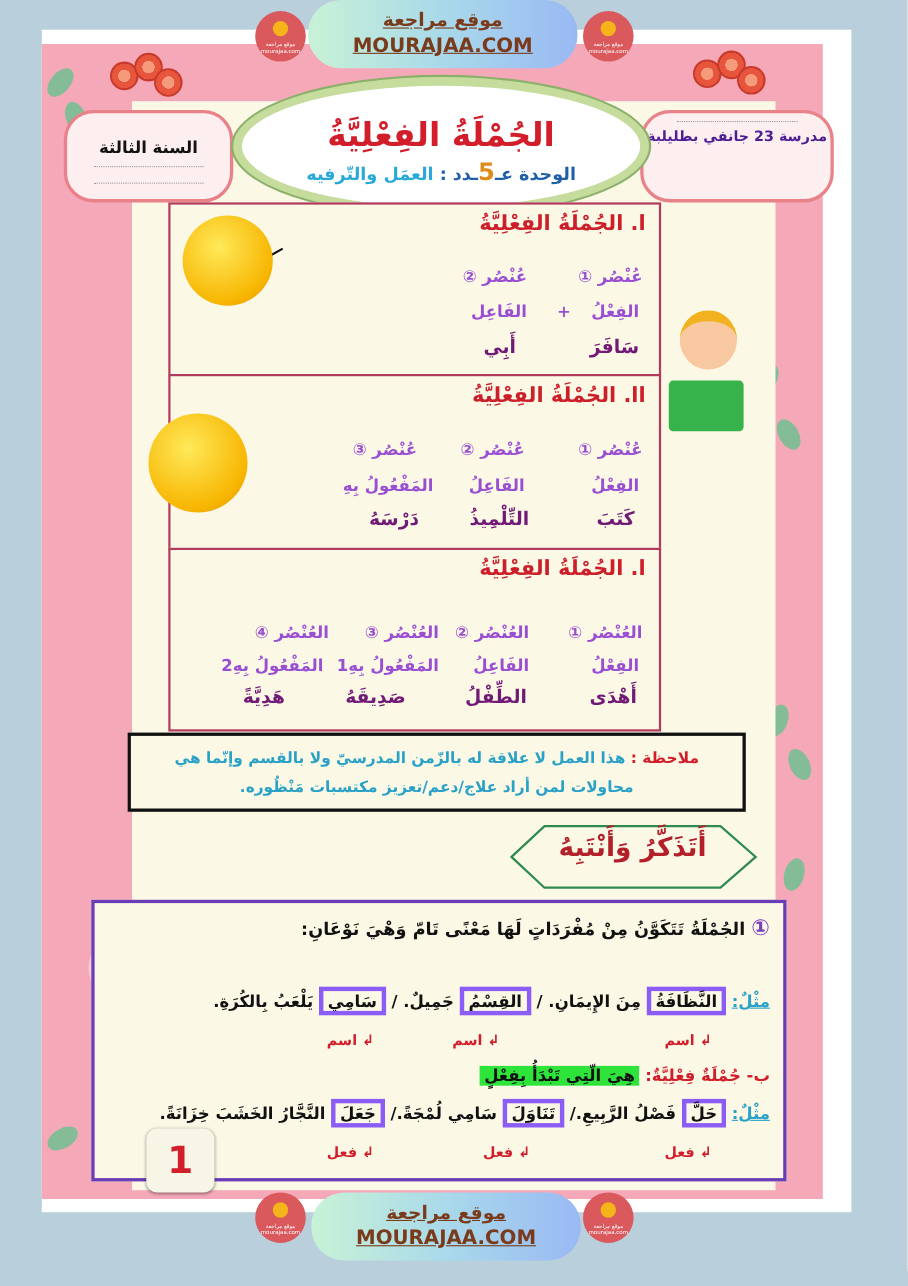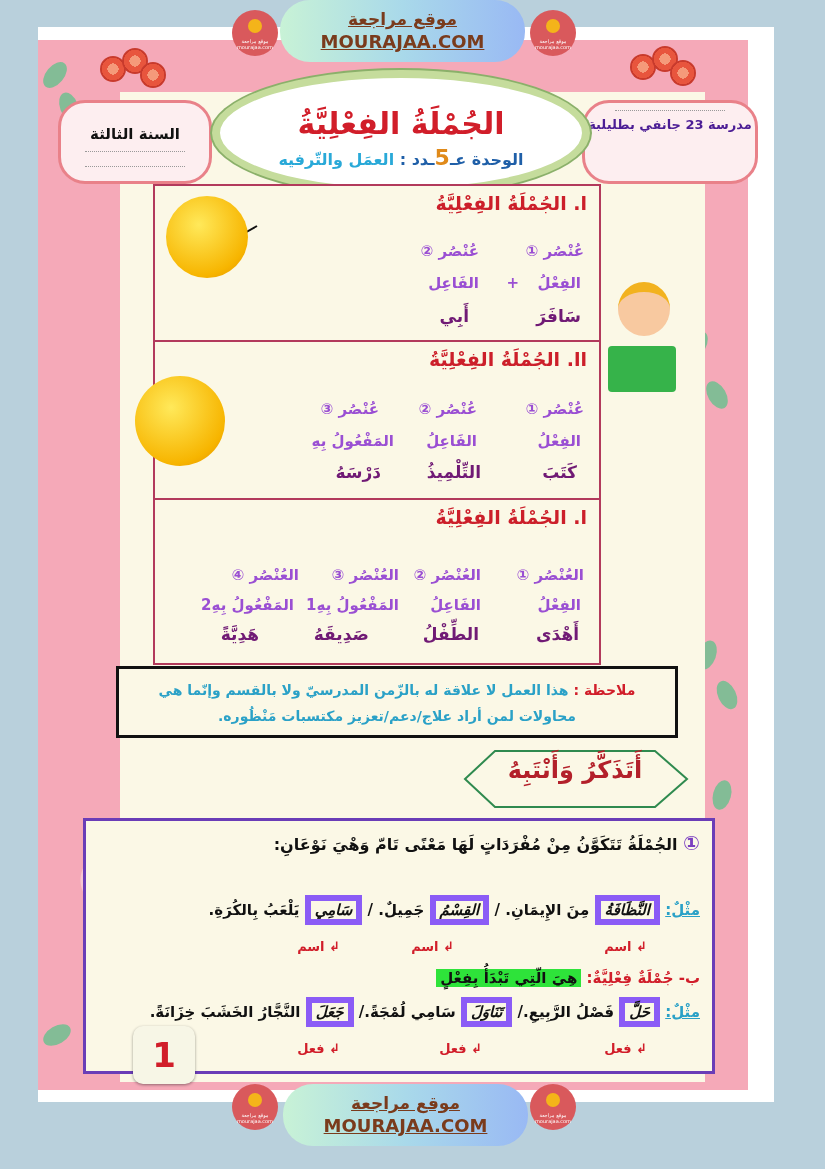--- a/index.html
+++ b/index.html
@@ -24,21 +24,21 @@
   .g{color:#701a75;font-weight:bold;font-size:17px;position:absolute;white-space:nowrap;}
   .note{position:absolute;left:116px;top:666px;width:562px;height:72px;border:3px solid #111;background:#fbf8e6;direction:rtl;text-align:center;font-weight:bold;font-size:14px;color:#2aa1c7;line-height:26px;padding-top:8px;box-sizing:border-box;}
   .note .lbl{color:#d11e2a;text-align:right;}
   .hex{position:absolute;left:455px;top:748px;width:240px;height:62px;}
   .rem{position:absolute;left:83px;top:818px;width:626px;height:250px;border:3px solid #6a3db7;background:#fbf8e6;direction:rtl;}
   .ln{position:absolute;right:12px;font-weight:bold;white-space:nowrap;font-size:15px;color:#111;}
   .red{color:#d11e2a;}
   .mark{padding:0 4px;}
   .hl-cyan{background:#28e3f0;}
   .hl-green{background:#2ee33a;}
-  .bx{border:6px solid #8b5cf6;padding:0 4px;font-style:italic;}
+  .bx{border:4px solid #8b5cf6;padding:0 4px;}
   .ex{color:#2aa1c7;text-decoration:underline;}
   .tag{position:absolute;color:#d11e2a;font-weight:bold;font-size:13px;white-space:nowrap;}
   .pagenum{position:absolute;left:133px;top:1026px;width:62px;height:58px;border-radius:10px;background:#f7f6e6;box-shadow:0 1px 3px rgba(0,0,0,.4);text-align:center;color:#d11e2a;font-weight:bold;font-size:34px;line-height:58px;}
   .smiley{position:absolute;border-radius:50%;background:radial-gradient(circle at 40% 35%,#ffe95a,#f7b500 70%,#e08900);}
   svg.arrows{position:absolute;left:0;top:0;overflow:visible;}
 </style>
 </head>
 <body>
 
 <div class="sheet"></div>

